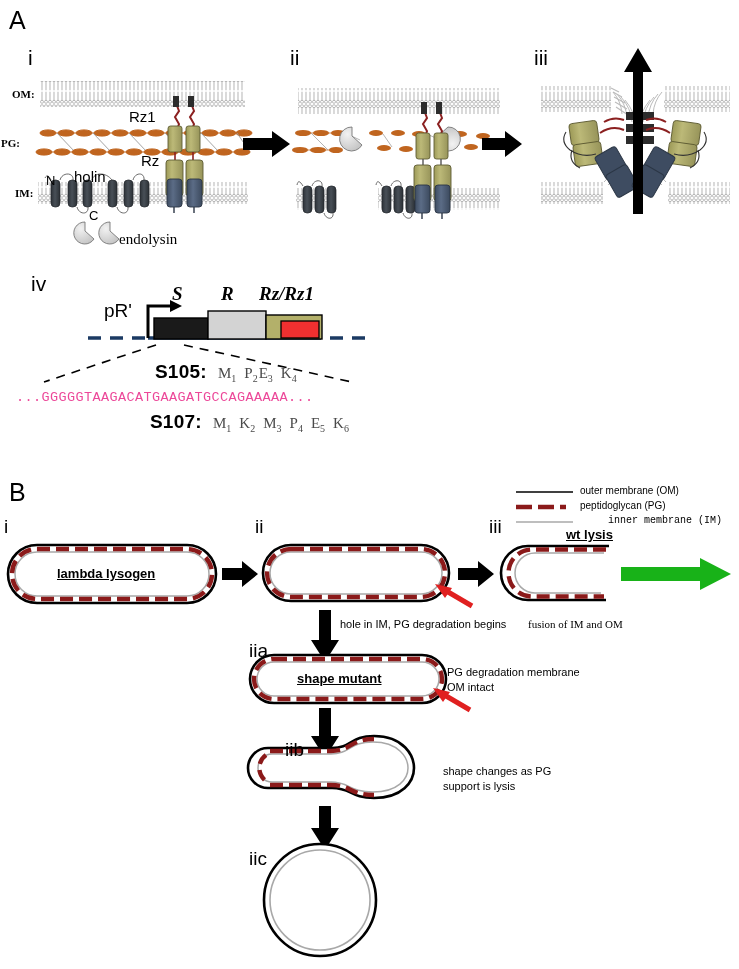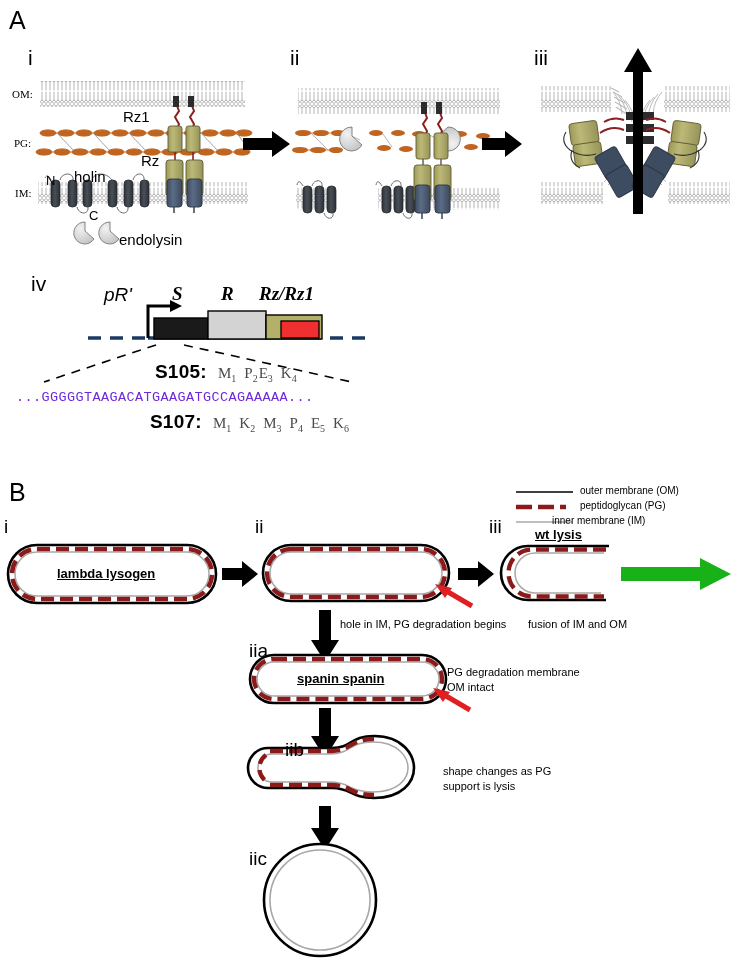--- a/index.html
+++ b/index.html
@@ -15,27 +15,27 @@
   }
   .fig { position: absolute; inset: 0; }
   svg.layer { position: absolute; left: 0; top: 0; width: 739px; height: 969px; }
 
   .abs { position: absolute; }
 
   
   .panel-letter { font-size: 25px; font-family: "Liberation Sans", sans-serif; }
   .roman { font-size: 21px; font-family: "Liberation Sans", sans-serif; }
   .roman-sm { font-size: 19px; font-family: "Liberation Sans", sans-serif; }
-  .serif-lbl { font-family: "Liberation Serif", serif; font-size: 11px; }
+  .serif-lbl { font-family: "Liberation Serif", serif; font-size: 11px; font-weight: bold; }
   .lbl { font-size: 15px; }
   .lbl-sm { font-size: 13px; }
   .gene-ital { font-family: "Liberation Serif", serif; font-style: italic; font-weight: bold; font-size: 19px; }
   .prom { font-size: 19px; }
   .seqname { font-size: 19px; font-weight: bold; letter-spacing: .2px; }
-  .mono-seq { font-family: "Liberation Mono", monospace; font-size: 13.5px; letter-spacing: .4px; color: #6d28d9; }
+  .mono-seq { font-family: "Liberation Mono", monospace; font-size: 13.5px; letter-spacing: .4px; color: #ec4899; }
   .aa { font-family: "Liberation Serif", serif; font-size: 15px; color: #4a4a4a; }
   .aa sub { font-size: 10px; }
   .bold-ul { font-weight: bold; text-decoration: underline; font-size: 13px; }
   .legend-txt { font-size: 10px; }
   .note { font-size: 11px; line-height: 1.15; }
 </style>
 </head>
 <body>
 
 <div class="fig">
@@ -485,60 +485,60 @@
   </svg>
 
   <div class="abs panel-letter" style="left:9px; top:6px;">A</div>
 
   <div class="abs roman" style="left:28px; top:46px;">i</div>
   <div class="abs roman" style="left:290px; top:46px;">ii</div>
   <div class="abs roman" style="left:534px; top:46px;">iii</div>
   <div class="abs roman" style="left:31px; top:272px;">iv</div>
 
   <div class="abs serif-lbl" style="left:12px; top:88px;">OM:</div>
-  <div class="abs serif-lbl" style="left:14px; top:137px;">PG:</div>
+  <div class="abs serif-lbl" style="left:1px; top:137px;">PG:</div>
   <div class="abs serif-lbl" style="left:15px; top:187px;">IM:</div>
 
-  <div class="abs lbl" style="left:123px; top:108px;">Rz1</div>
+  <div class="abs lbl" style="left:129px; top:108px;">Rz1</div>
   <div class="abs lbl" style="left:141px; top:152px;">Rz</div>
   <div class="abs lbl" style="left:74px; top:168px;">holin</div>
-  <div class="abs lbl" style="left:119px; top:231px;">endolysin</div>
+  <div class="abs lbl" style="left:119px; top:231px;font-family:Liberation Serif, serif;">endolysin</div>
   <div class="abs lbl-sm" style="left:46px; top:173px;">N</div>
   <div class="abs lbl-sm" style="left:89px; top:208px;">C</div>
 
-  <div class="abs prom" style="left:104px; top:284px;font-style:italic;">pR'</div>
+  <div class="abs prom" style="left:104px; top:300px;">pR'</div>
   <div class="abs gene-ital" style="left:172px; top:283px;">S</div>
   <div class="abs gene-ital" style="left:221px; top:283px;">R</div>
   <div class="abs gene-ital" style="left:259px; top:283px;">Rz/Rz1</div>
 
   <div class="abs seqname" style="left:155px; top:361px;">S105:</div>
   <div class="abs" id="s105-res" style="left:218px; top:364px;"><span class="aa" style="margin-right: 8px;">M<sub>1</sub></span><span class="aa" style="margin-right: 1px;">P<sub>2</sub></span><span class="aa" style="margin-right: 8px;">E<sub>3</sub></span><span class="aa" style="margin-right: 8px;">K<sub>4</sub></span></div>
 
   <div class="abs mono-seq" style="left:16px; top:390px;">...GGGGGTAAGACATGAAGATGCCAGAAAAA...</div>
 
   <div class="abs seqname" style="left:150px; top:411px;">S107:</div>
   <div class="abs" id="s107-res" style="left:213px; top:414px;"><span class="aa" style="margin-right: 8px;">M<sub>1</sub></span><span class="aa" style="margin-right: 8px;">K<sub>2</sub></span><span class="aa" style="margin-right: 8px;">M<sub>3</sub></span><span class="aa" style="margin-right: 8px;">P<sub>4</sub></span><span class="aa" style="margin-right: 8px;">E<sub>5</sub></span><span class="aa" style="margin-right: 8px;">K<sub>6</sub></span></div>
 
   <div class="abs panel-letter" style="left:9px; top:478px;">B</div>
 
   <div class="abs legend-txt" style="left:580px; top:485px;">outer membrane (OM)</div>
   <div class="abs legend-txt" style="left:580px; top:500px;">peptidoglycan (PG)</div>
-  <div class="abs legend-txt" style="left:552px; top:515px;">inner membrane (IM)</div>
+  <div class="abs legend-txt" style="left:608px; top:515px;font-family:Liberation Mono, monospace;">inner membrane (IM)</div>
 
   <div class="abs roman-sm" style="left:4px; top:516px;">i</div>
   <div class="abs roman-sm" style="left:255px; top:516px;">ii</div>
   <div class="abs roman-sm" style="left:489px; top:516px;">iii</div>
   <div class="abs roman-sm" style="left:249px; top:640px;text-align:center;">iia</div>
   <div class="abs roman-sm" style="left:249px; top:739px;margin-left:36px;">iib</div>
   <div class="abs roman-sm" style="left:249px; top:848px;">iic</div>
 
   <div class="abs bold-ul" style="left:57px; top:566px;">lambda lysogen</div>
-  <div class="abs bold-ul" style="left:535px; top:527px;text-align:center;">wt lysis</div>
-  <div class="abs bold-ul" style="left:297px; top:671px;">spanin spanin</div>
+  <div class="abs bold-ul" style="left:566px; top:527px;text-align:center;">wt lysis</div>
+  <div class="abs bold-ul" style="left:297px; top:671px;">shape mutant</div>
 
   <div class="abs note" style="left:340px; top:618px;">hole in IM, PG degradation begins</div>
-  <div class="abs note" style="left:528px; top:618px;">fusion of IM and OM</div>
+  <div class="abs note" style="left:528px; top:618px;font-family:Liberation Serif, serif;">fusion of IM and OM</div>
   <div class="abs note" style="left:447px; top:666px;">PG degradation membrane</div>
   <div class="abs note" style="left:447px; top:681px;">OM intact</div>
   <div class="abs note" style="left:443px; top:765px;">shape changes as PG</div>
   <div class="abs note" style="left:443px; top:780px;">support is lysis</div>
 
 </div>
 
 </body></html>

